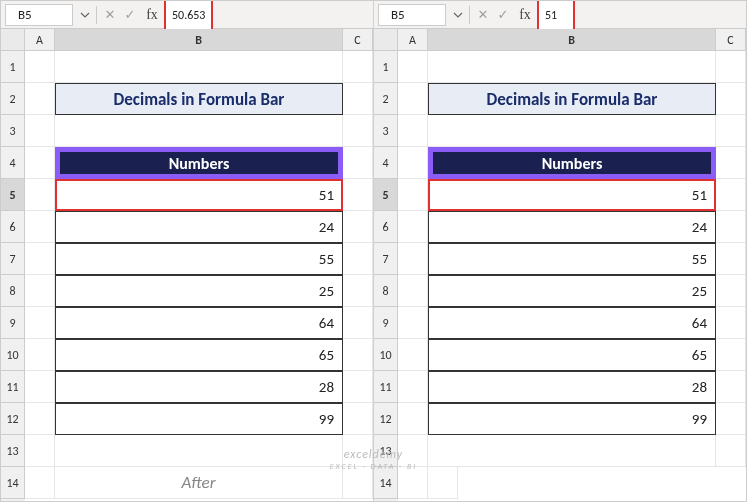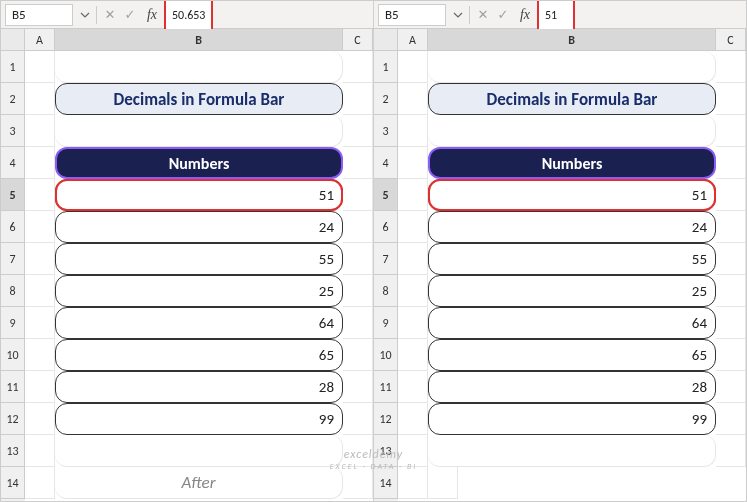--- a/index.html
+++ b/index.html
@@ -15,27 +15,27 @@
     .container { display: flex; height: 100%; }
     .panel { flex: 1; border-right: 1px solid #d0d0d0; display: flex; flex-direction: column; background: #fff; }
     .panel:last-child { border-right: none; }
     .fbar {
       display: flex; align-items: center; height: 28px;
       background: #f3f2f1; border-bottom: 1px solid #ccc;
       font-size: 13px; color: #222;
     }
     .namebox {
       width: 68px; height: 22px; background: #fff; border: 1px solid #ccc;
-      margin: 0 4px; display: flex; align-items: center; padding: 0 6px;
+      margin: 0 4px; display: flex; align-items: center; padding: 0 12px;
       font-size: 13px;
     }
     .dd { width: 16px; display: flex; align-items: center; justify-content: center; color: #666; }
     .sep { width: 1px; height: 18px; background: #ccc; margin: 0 3px; }
     .fbtn { width: 20px; text-align: center; color: #a0a0a0; font-size: 13px; }
-    .fx { font-style: italic; font-family: 'Times New Roman', serif; font-size: 14px; color: #444; width: 24px; text-align: center; }
+    .fx { font-family: 'Times New Roman', serif; font-size: 14px; color: #444; width: 24px; text-align: center; }
     .fval {
       background: #fff; border: 2.5px solid #e03030; padding: 16px 6px;
       height: 22px; display: flex; align-items: center; font-size: 12px;
       min-width: 38px;
     }
     .grid-wrap { display: flex; flex: 1; overflow: hidden; }
     .rowhdrs { display: flex; flex-direction: column; background: #f0f0f0; }
     .corner { height: 22px; width: 24px; border-bottom: 1px solid #ccc; border-right: 1px solid #ccc; background: #eaeaea; }
     .rh {
       height: 32px; width: 24px; border-bottom: 1px solid #ccc; border-right: 1px solid #ccc;
@@ -51,29 +51,29 @@
       font-size: 12px; color: #333; background: #f0f0f0;
     }
     .ch.sel { background: #d8d8d8; font-weight: 600; }
     .cA { width: 30px; }
     .cB { flex: 1; }
     .cC { width: 30px; }
     .rows { flex: 1; }
     .row { display: flex; height: 32px; }
     .cell { border-right: 1px solid #e6e6e6; border-bottom: 1px solid #e6e6e6; display: flex; align-items: center; }
     .cA-cell { width: 30px; }
-    .cB-cell { flex: 1; border-radius: 12px; }
+    .cB-cell { flex: 1; }
     .cC-cell { width: 30px; }
     .title-cell {
       background: #e8ecf5; color: #1a2d6b; font-weight: 700; font-size: 17px;
       justify-content: center; border: 1px solid #333;
     }
     .header-cell {
       background: #1a2050; color: #fff; font-weight: 700; font-size: 16px;
-      justify-content: center; border: 2px solid #8b5cf6;
+      justify-content: center; border: 5px solid #8b5cf6;
     }
     .num-cell {
       justify-content: flex-end; padding-right: 8px; font-size: 15px; color: #222;
       border: 1px solid #333; background: #fff;
     }
     .num-cell.first {
       outline: 2.5px solid #e03030; outline-offset: -2px; position: relative; z-index: 2;
     }
     .empty-cell { background: #fff; }
     .caption {

